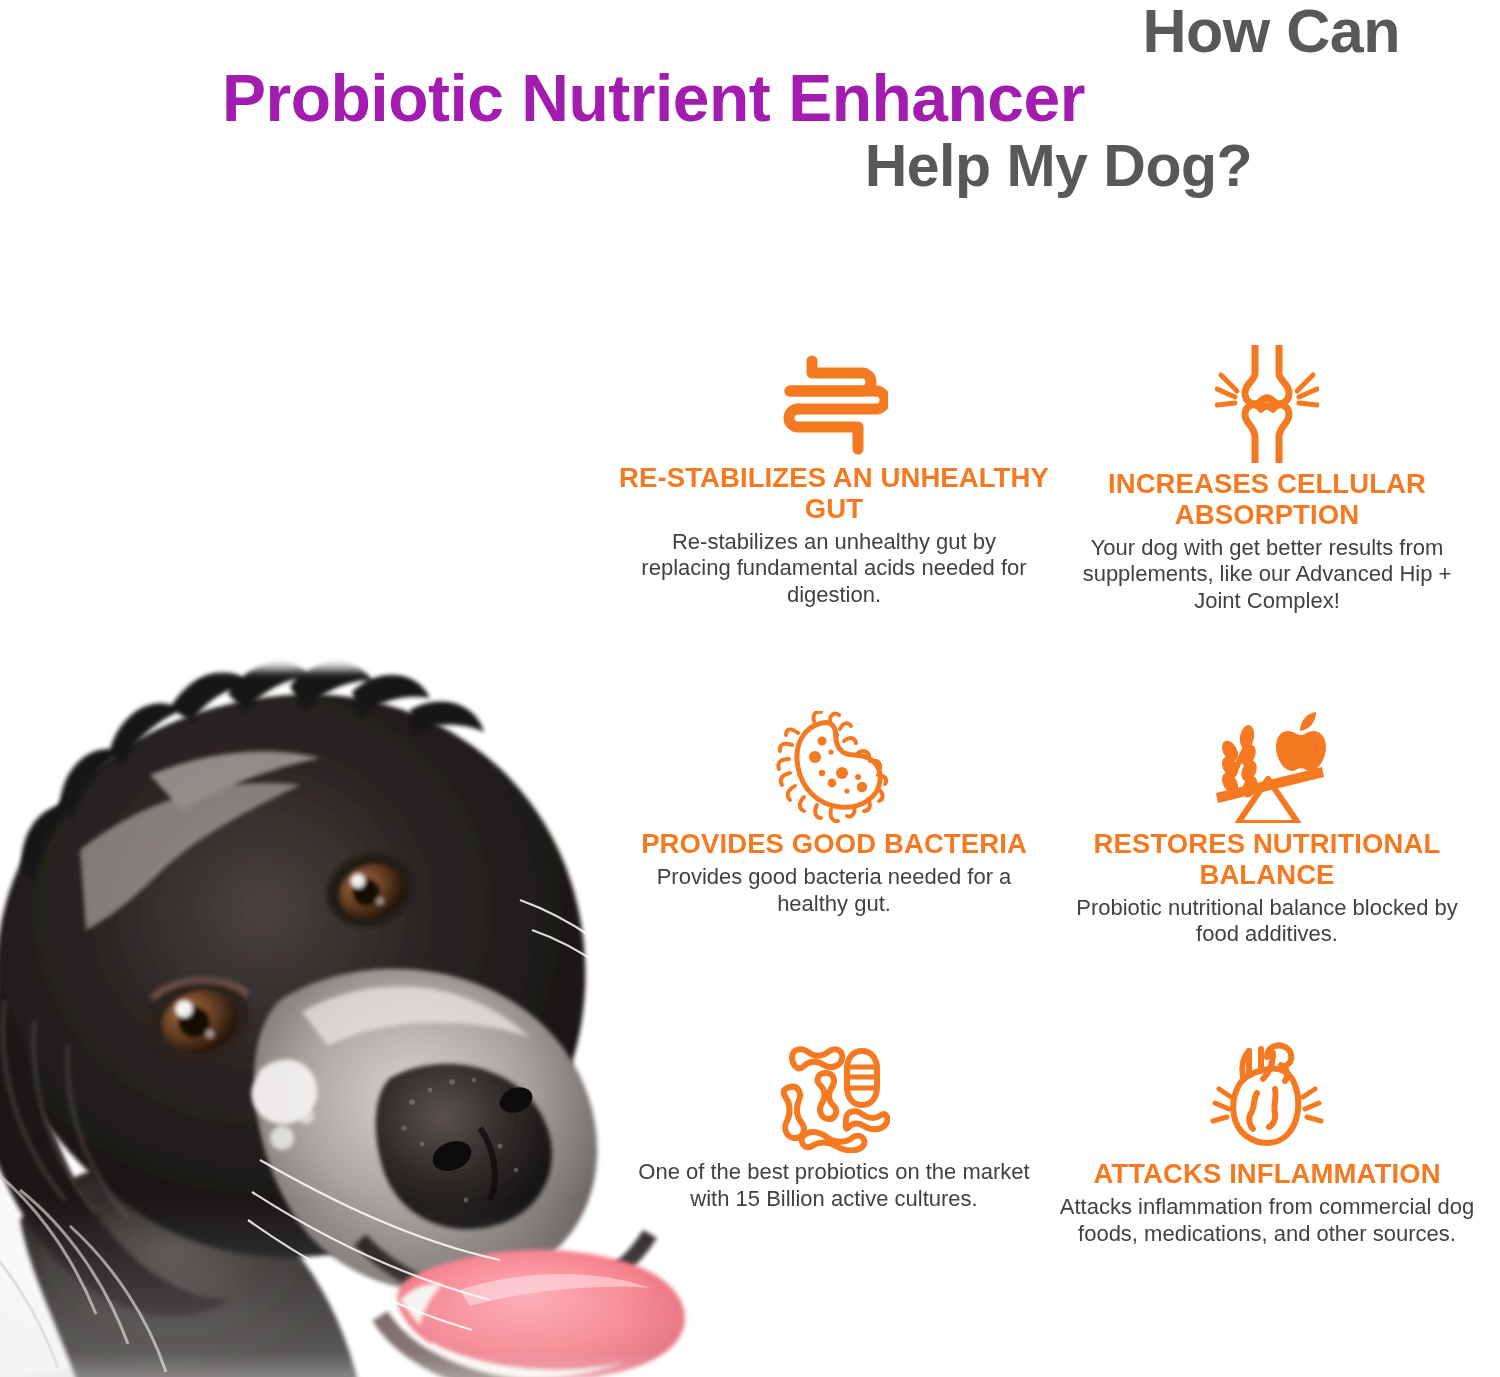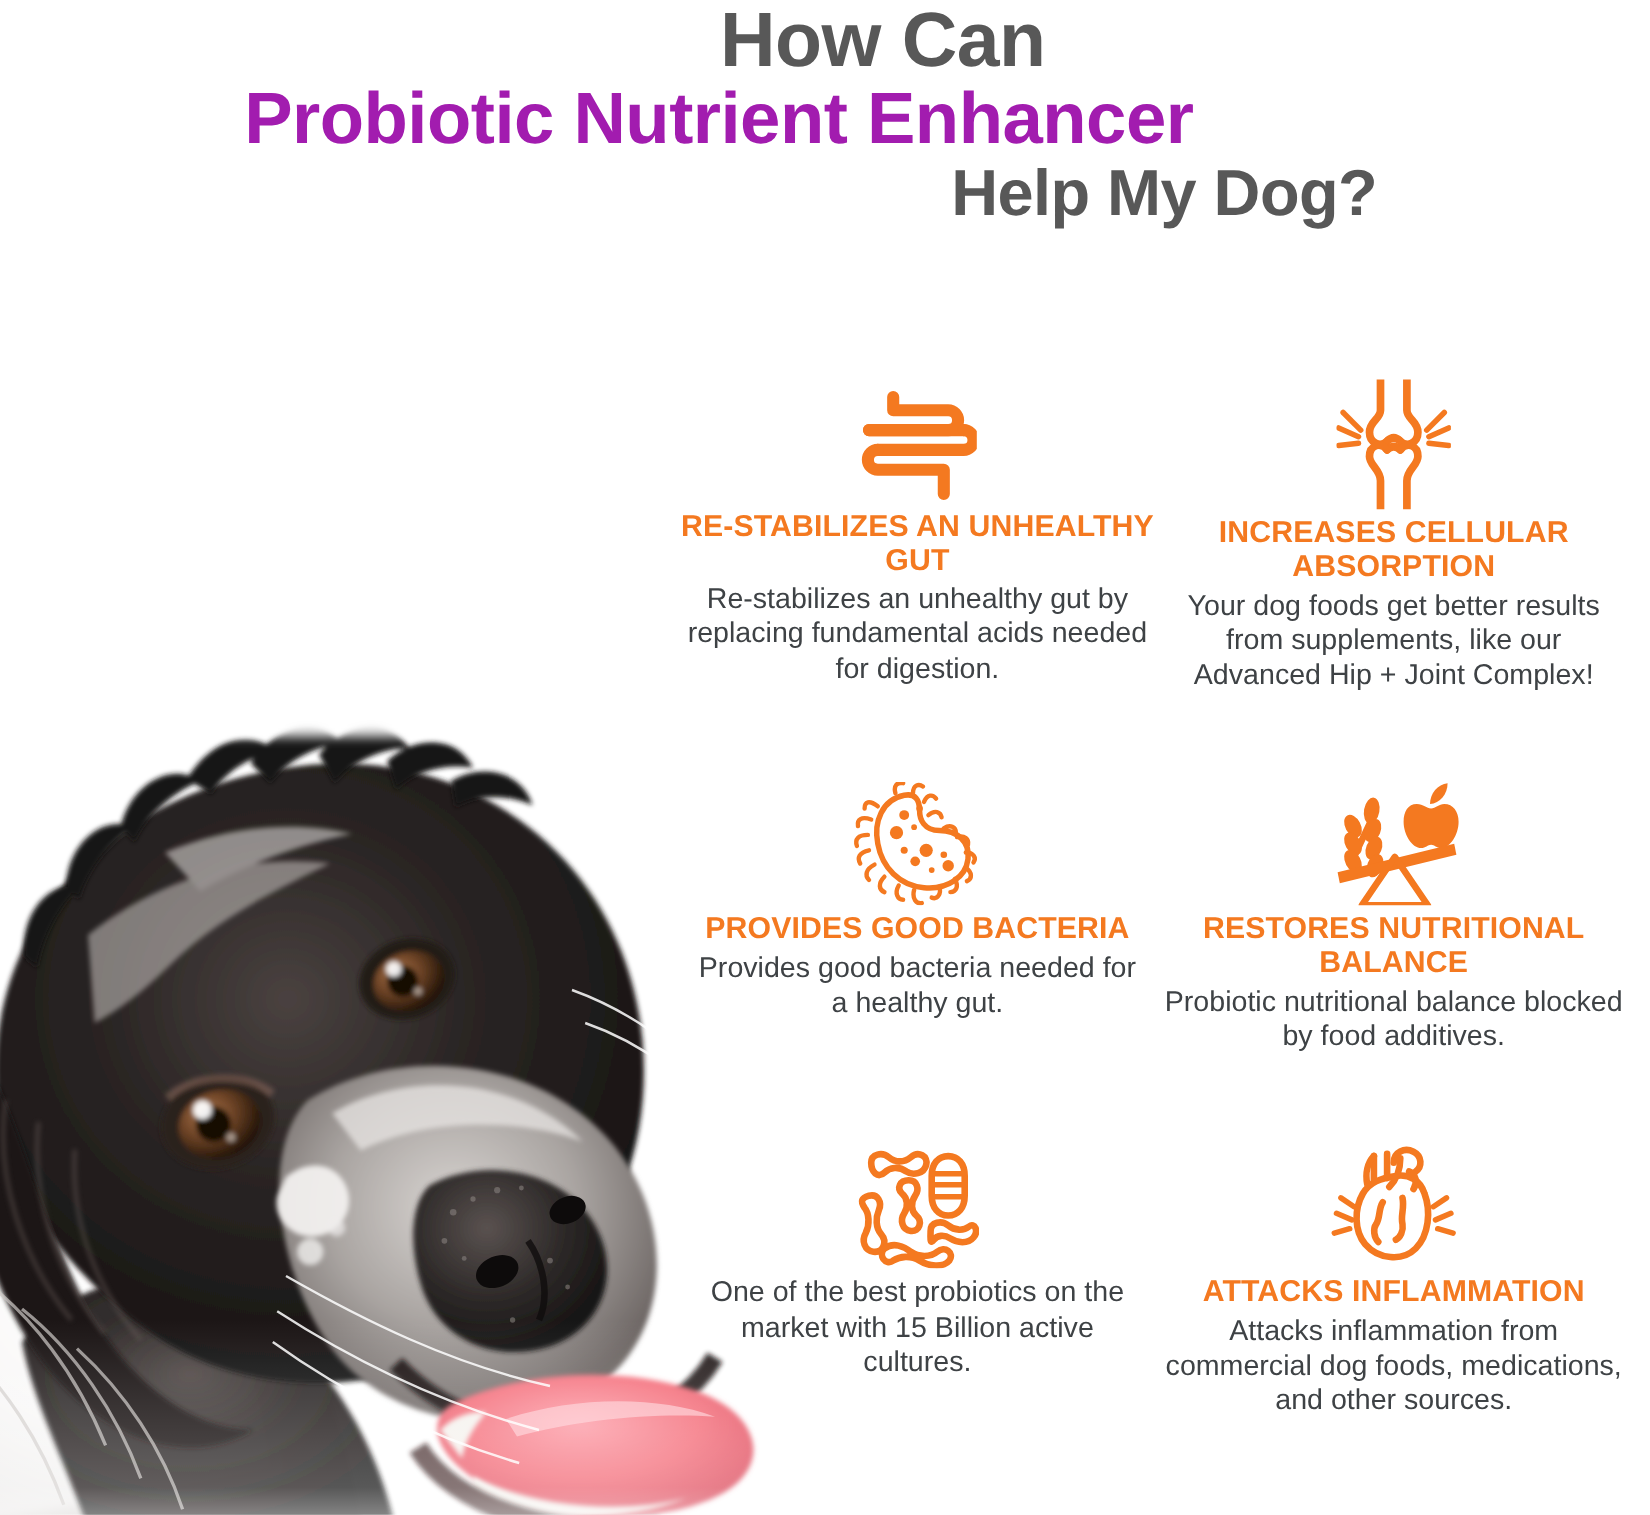--- a/index.html
+++ b/index.html
@@ -16,22 +16,22 @@
   
   .title-block{position:absolute;left:0;top:0;width:1400px;padding-top:2px;}
   .title-line{
     font-weight:700;
     letter-spacing:-0.5px;
     line-height:0.98;
     white-space:nowrap;
   }
   .title-1{
     color:#585858;
-    font-size:70px;
-    text-align:center;
+    font-size:61px;
+    text-align:right;
     padding-left:205px;
     margin-bottom:4px;
   }
   .title-2{
     color:#a21caf;
     font-size:66px;
     text-align:left;
     padding-left:222px;
     margin-bottom:8px;
     letter-spacing:-0.5px;
@@ -85,21 +85,21 @@
     color:#F47920;
     font-weight:700;
     font-size:27.5px;
     line-height:1.12;
     letter-spacing:0.1px;
     margin:0 0 4px 0;
     text-transform:uppercase;
   }
   .f-body{
     color:#3E4245;
-    font-size:26px;
+    font-size:22px;
     line-height:1.22;
     margin:0;
     padding:0 6px;
     font-weight:400;
   }
   
   .feature.f1 .f-icon{height:112px;}
   .feature.f2 .f-icon{height:118px;}
   .feature.f5 .f-title{font-size:27px;}
   .feature.f6 .f-title{font-size:27.5px;}
@@ -305,21 +305,21 @@
             <path d="M2 44 L20 52"></path>
               <path d="M2 60 L20 58"></path>
               <path d="M6 30 L22 46"></path>
             <path d="M102 44 L84 52"></path>
               <path d="M102 60 L84 58"></path>
               <path d="M98 30 L82 46"></path>
           </g>
         </svg>
       </div>
       <p class="f-title">INCREASES CELLULAR ABSORPTION</p>
-      <p class="f-body">Your dog foods get better results from supplements, like our Advanced Hip + Joint Complex!</p>
+      <p class="f-body">Your dog with get better results from supplements, like our Advanced Hip + Joint Complex!</p>
     </div>
 
     <div class="feature f3 col-a row-2">
       <div class="f-icon">
         <svg width="120" height="112" viewBox="0 0 120 112" fill="none" stroke="#F47920" stroke-width="5" stroke-linecap="round" stroke-linejoin="round">
 
           <path d="M48 12 C28 16 20 36 24 56 C28 78 44 94 66 96 C88 98 104 86 106 70 C108 54 96 44 80 44 C66 44 62 34 62 26 C62 16 58 10 48 12 Z"></path>
 
           <g stroke-width="4">
             <path d="M24 22 C16 16 12 18 12 24"></path>

